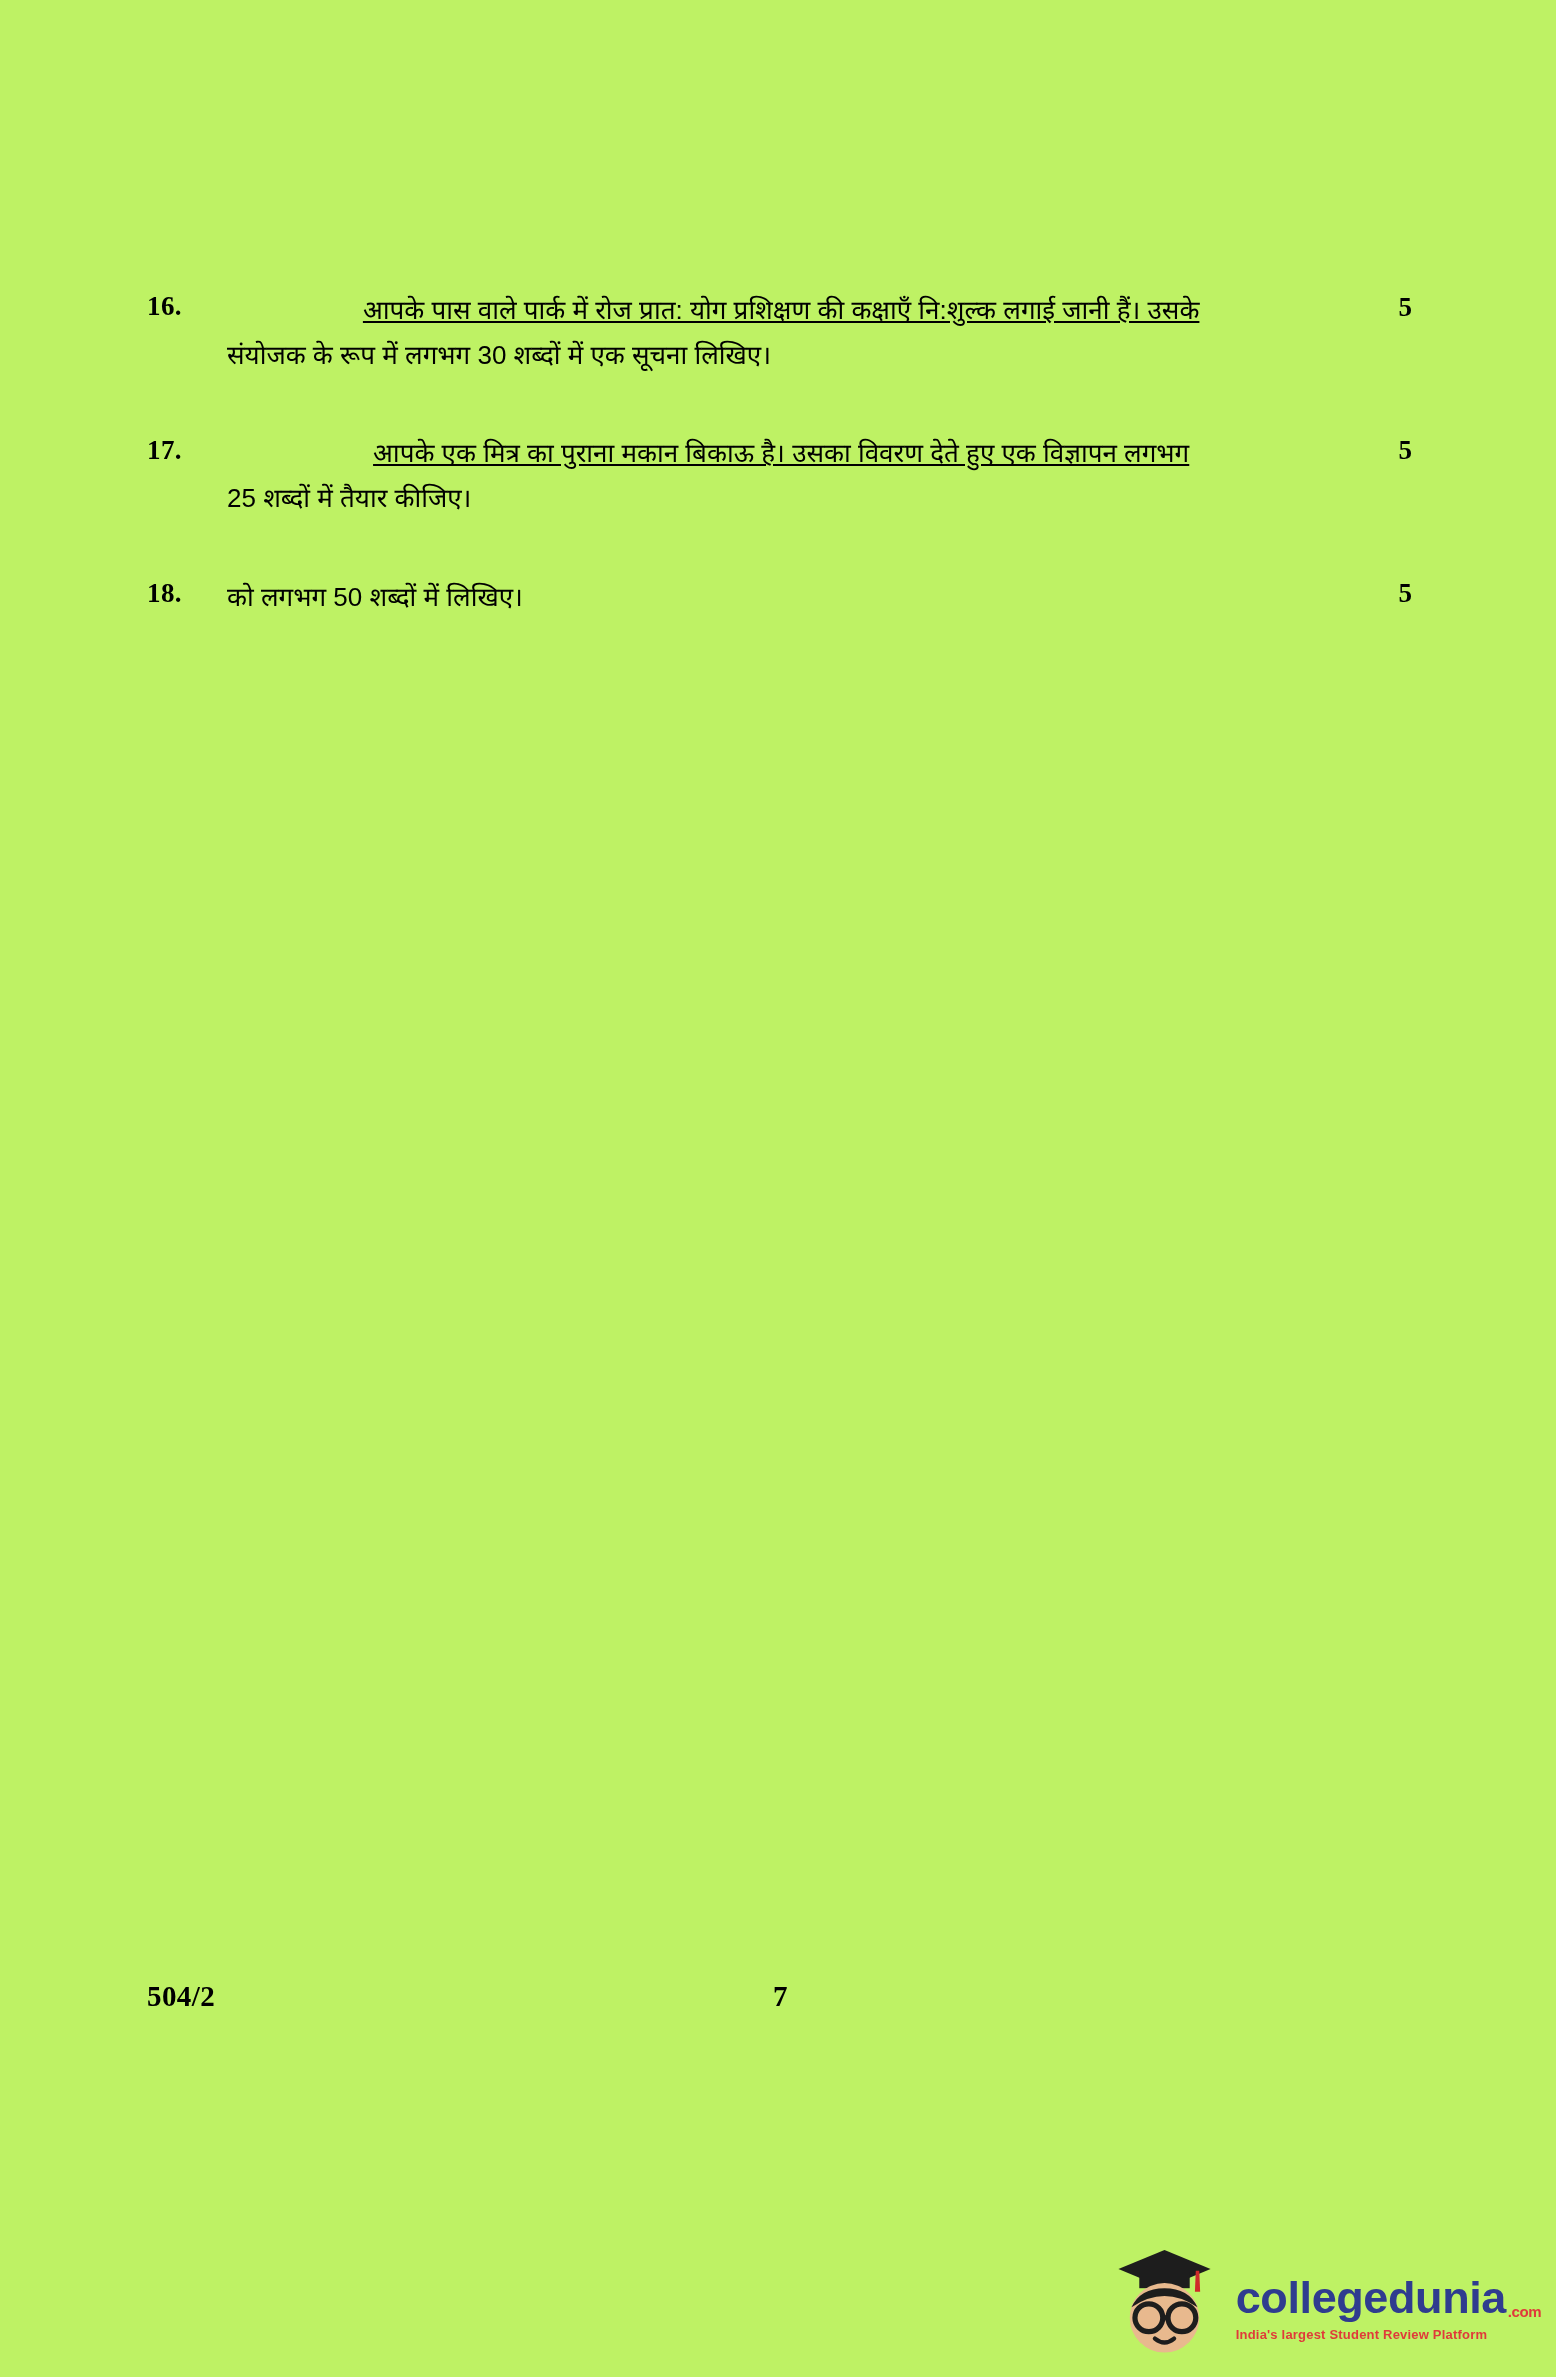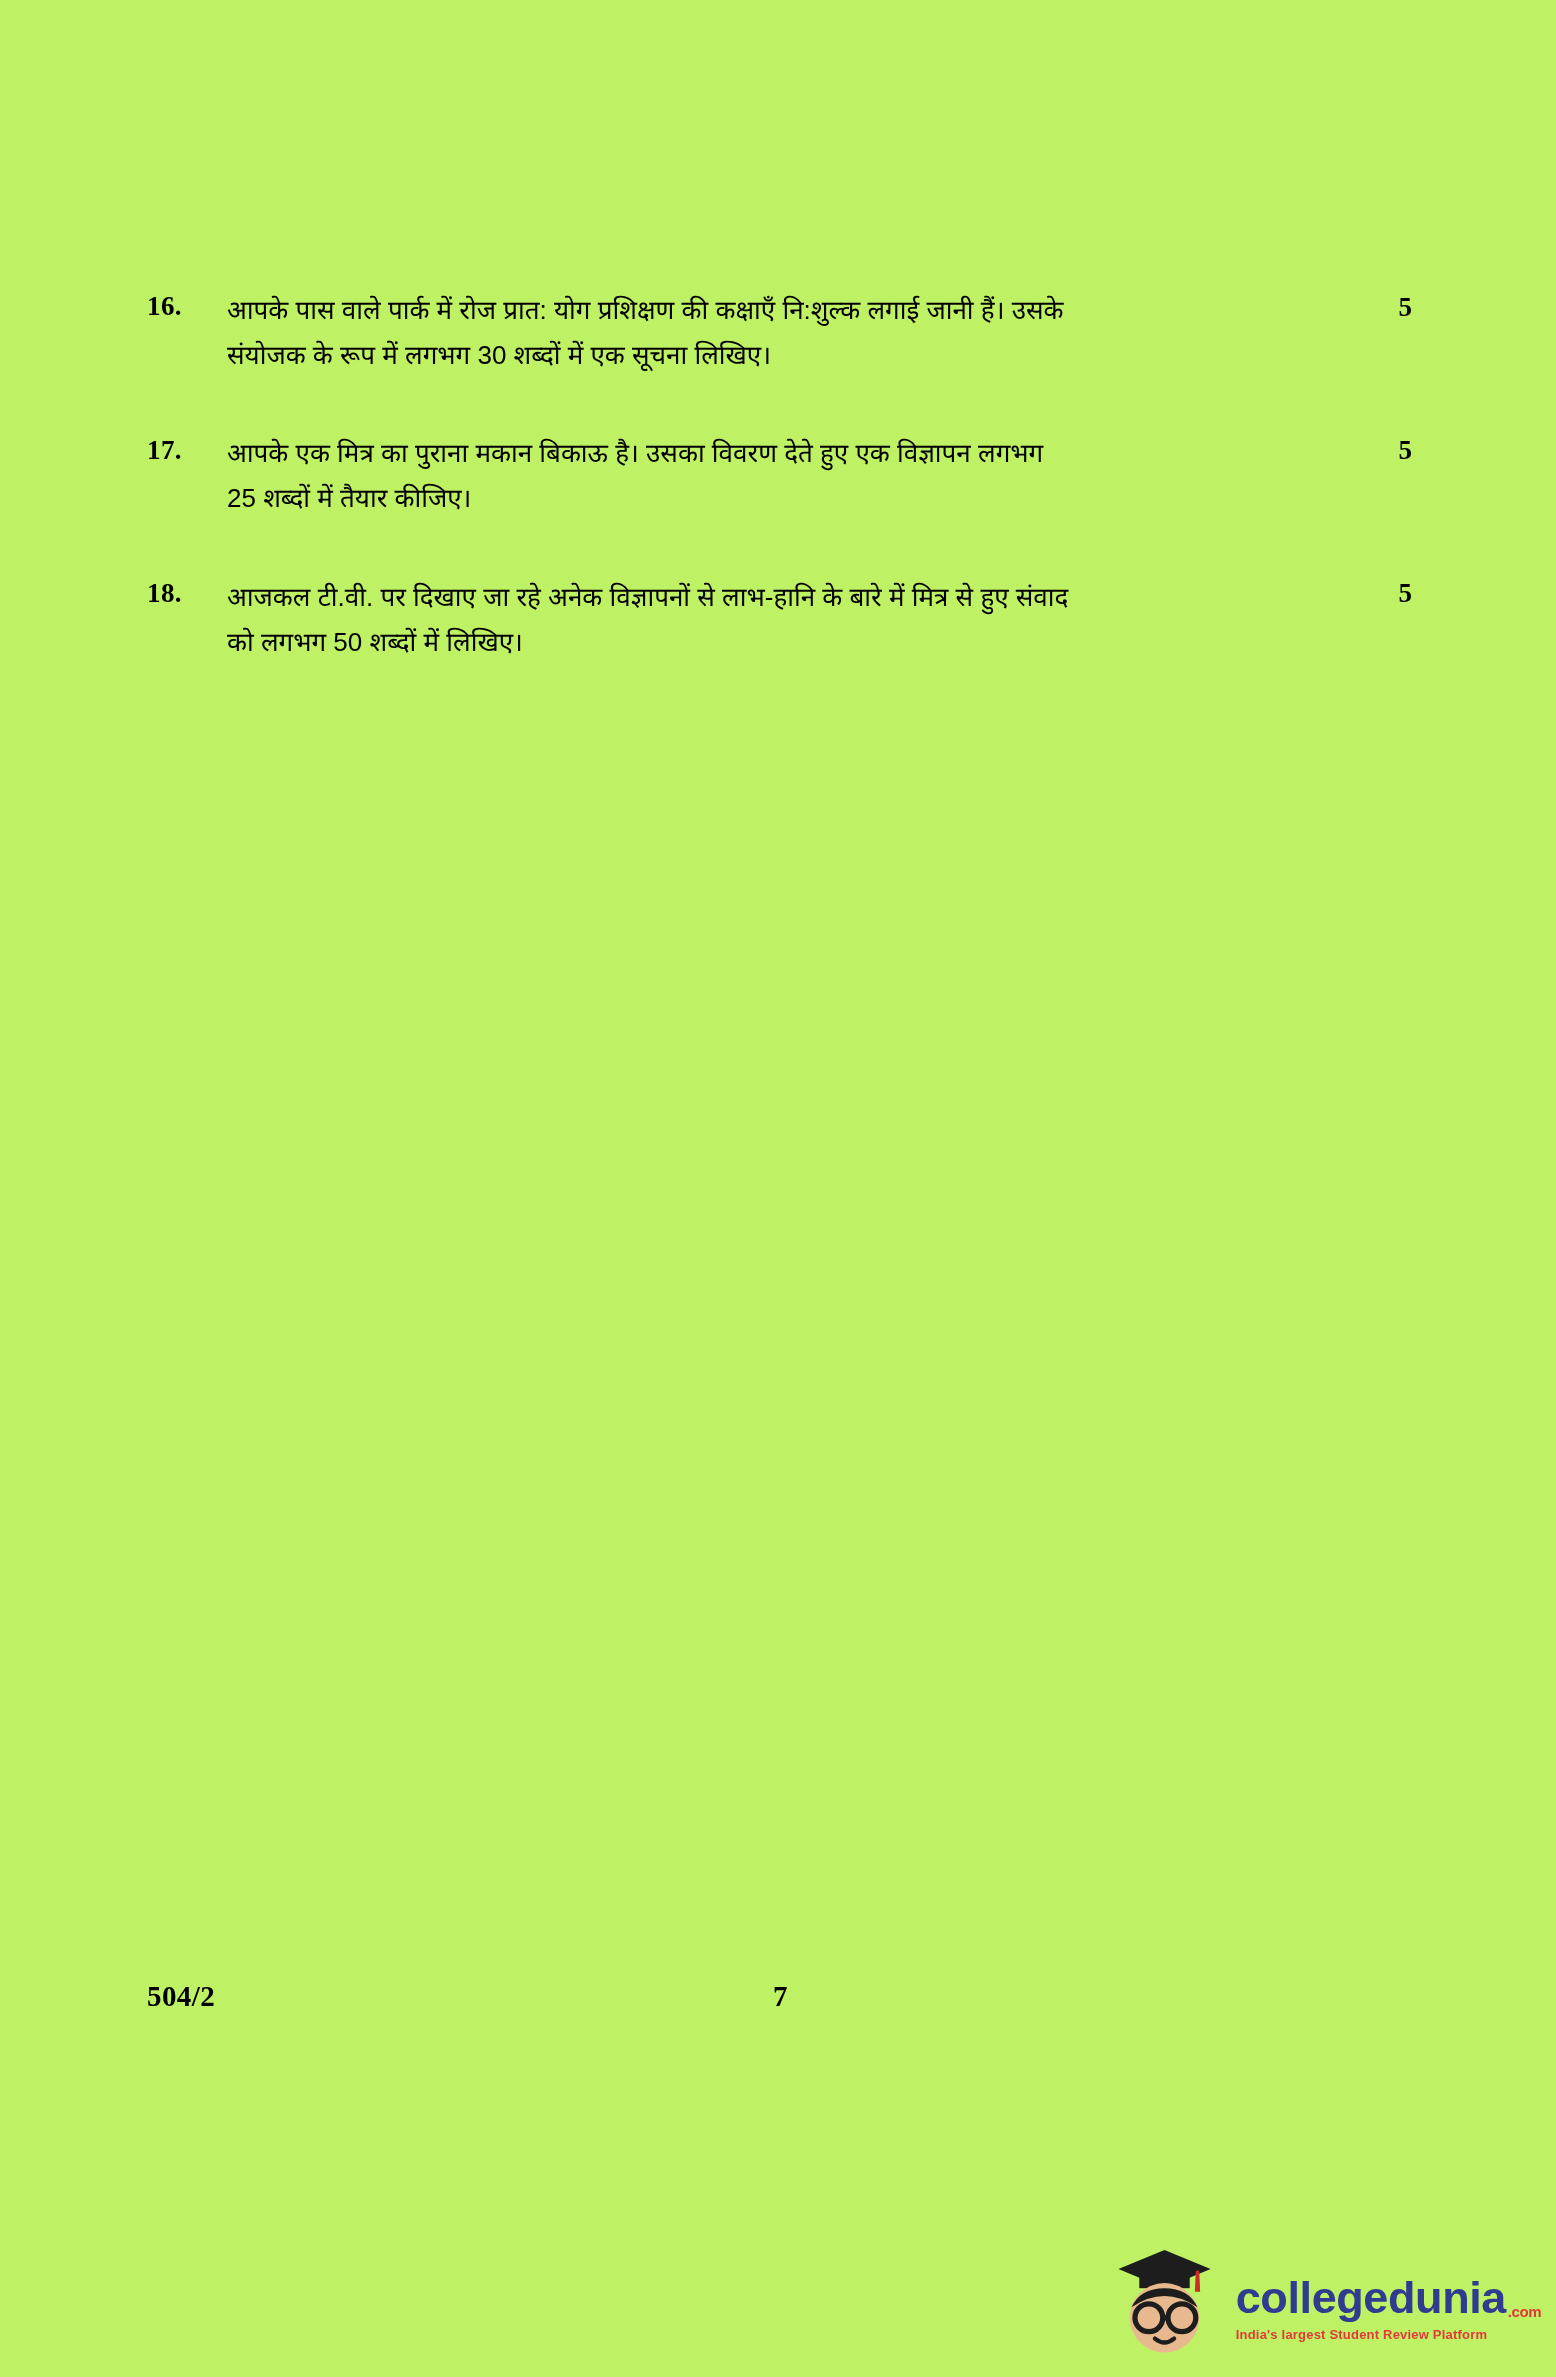--- a/index.html
+++ b/index.html
@@ -56,21 +56,22 @@
     padding-right: 15.7px;
   }
 
   .q-body .line {
     display: block;
     white-space: nowrap;
   }
 
   .q-body .line.justify {
     display: flex;
-    justify-content: flex-start;
+    justify-content: center;
+    text-decoration: underline;
   }
 
   .q-marks {
     flex: 0 0 61px;
     width: 61px;
     text-align: right;
     font-family: "Liberation Serif", serif;
     font-weight: bold;
     font-size: 27px;
     padding-top: 3.5px;
@@ -168,23 +169,20 @@
             <span>आपके एक मित्र का पुराना मकान बिकाऊ है।   उसका विवरण देते हुए एक विज्ञापन लगभग</span>
           </span>
         <span class="line">25 शब्दों में तैयार कीजिए।</span>
       </div>
       <div class="q-marks">5</div>
     </div>
 
     <div class="q-row">
       <div class="q-num">18.</div>
       <div class="q-body">
-        <span class="line justify">
-            <span>आजकल टी.वी. पर दिखाए जा रहे अनेक विज्ञापनों से लाभ-हानि के बारे में मित्र से हुए संवाद</span>
-          </span>
         <span class="line">को लगभग 50 शब्दों में लिखिए।</span>
       </div>
       <div class="q-marks">5</div>
     </div>
 
   </div>
 
   <div class="footer">
     <div class="footer-code">504/2</div>
     <div class="footer-page">7</div>

